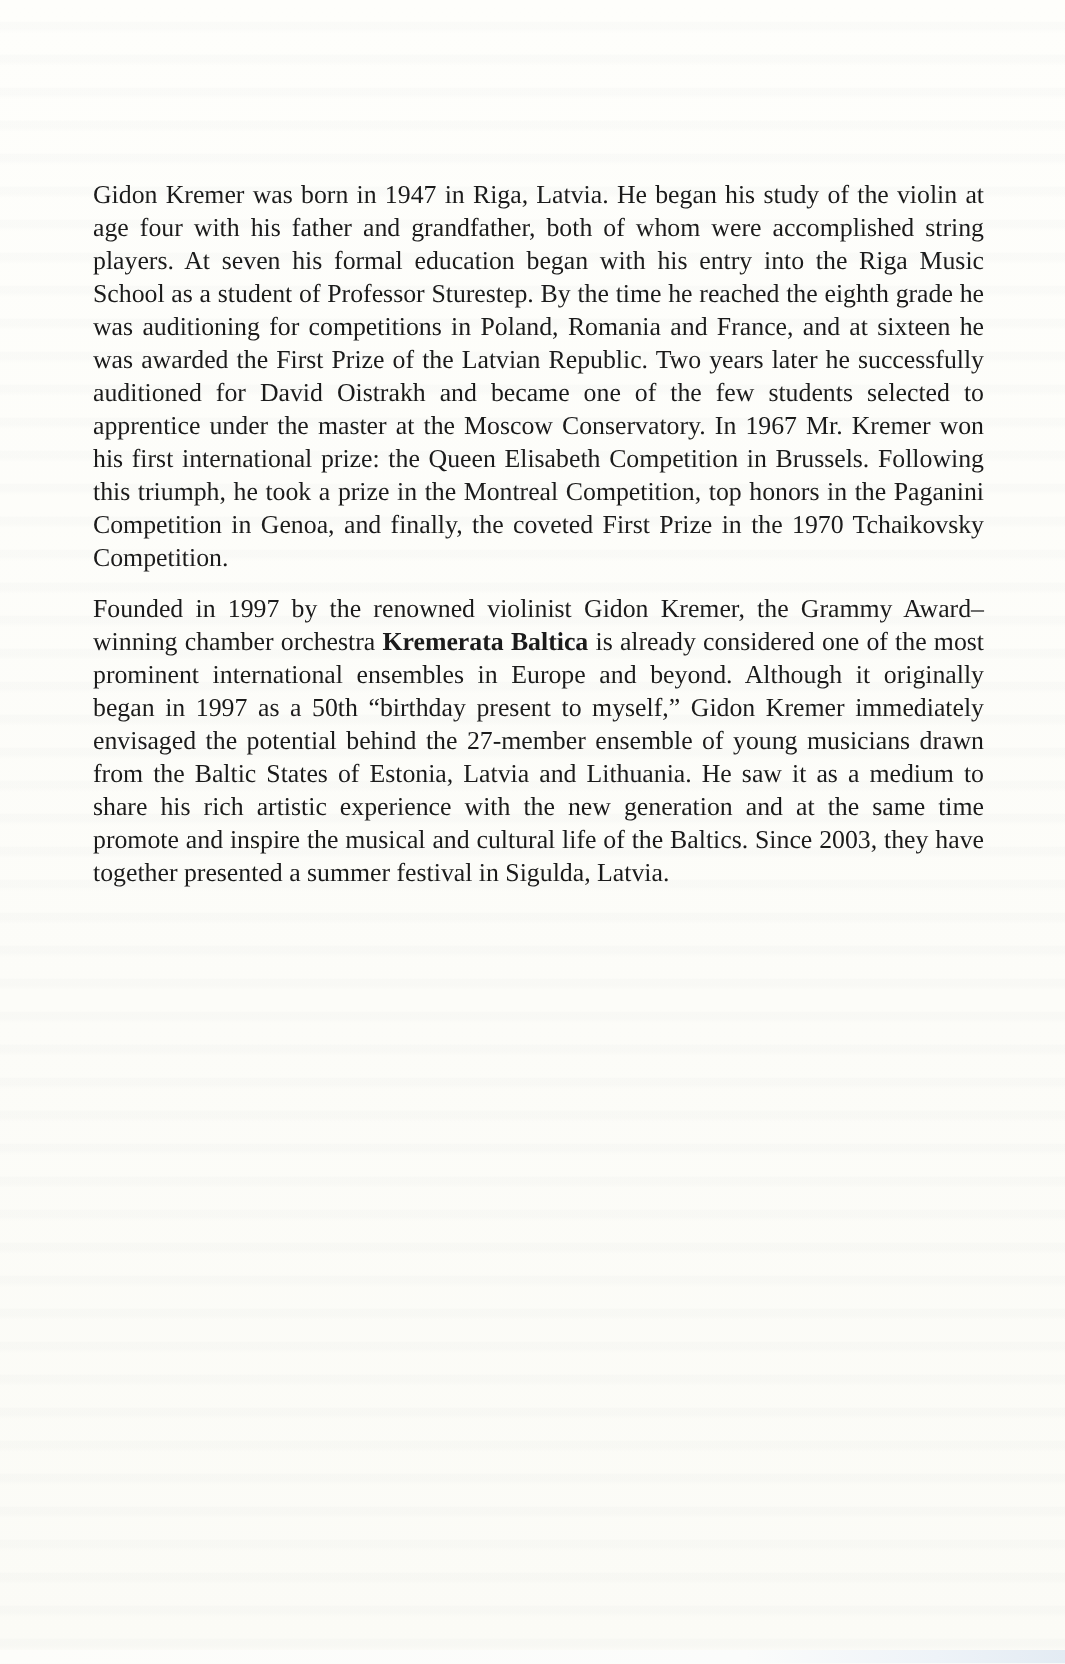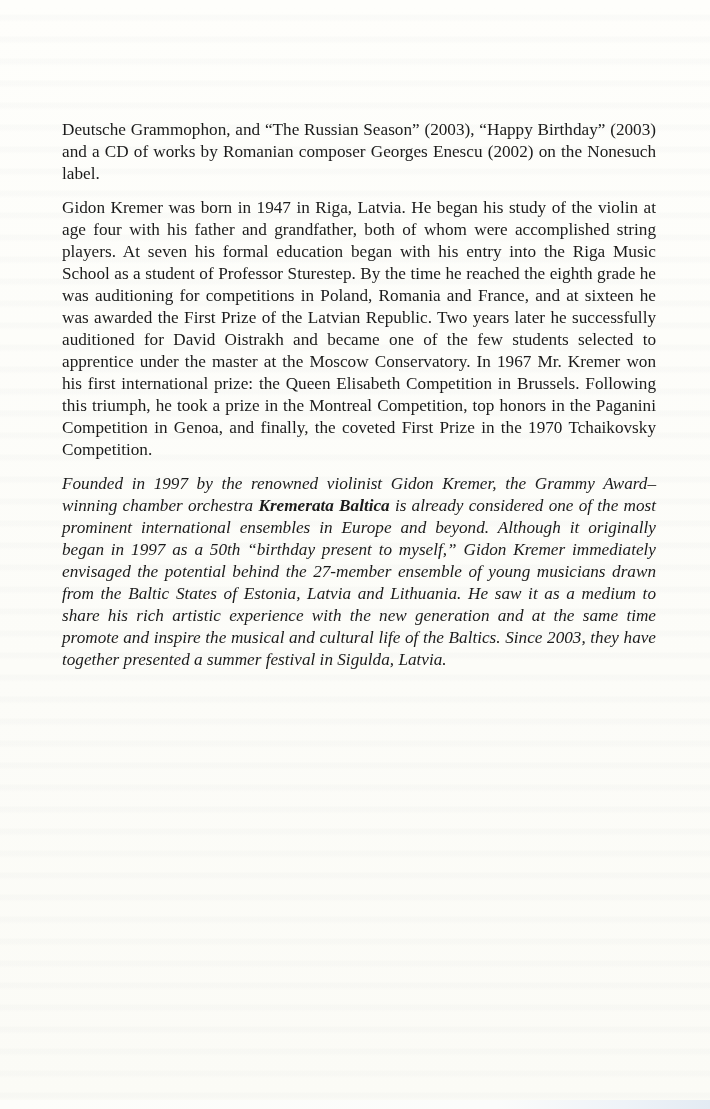--- a/index.html
+++ b/index.html
@@ -48,37 +48,35 @@
       color: #1b1b1b;
     }
     .content p {
       margin: 0 0 12px 0;
       text-align: justify;
       text-align-last: left;
       hyphens: none;
     }
     .content p.gap-large {
       margin-bottom: 30px;
-      font-style: italic;
     }
     .content p.last-justified {
       text-align-last: justify;
     }
     .bold {
       font-weight: bold;
     }
   </style>
 </head>
 <body>
 
 <div class="page">
   <div class="bleed"></div>
 
   <div class="content">
-    <p>Deutsche Grammophon, and “The Russian Season” (2003), “Happy Birthday” (2003) and a CD of works by Romanian composer Georges Enescu (2002) on the Nonesuch label.</p>
 
     <p>Gidon Kremer was born in 1947 in Riga, Latvia.  He began his study of the violin at age four with his father and grandfather, both of whom were accomplished string players.  At seven his formal education began with his entry into the Riga Music School as a student of Professor Sturestep. By the time he reached the eighth grade he was auditioning for competitions in Poland, Romania and France, and at sixteen he was awarded the First Prize of the Latvian Republic.  Two years later he successfully auditioned for David Oistrakh and became one of the few students selected to apprentice under the master at the Moscow Conservatory. In 1967 Mr. Kremer won his first international prize: the Queen Elisabeth Competition in Brussels.  Following this triumph, he took a prize in the Montreal Competition, top honors in the Paganini Competition in Genoa, and finally, the coveted First Prize in the 1970 Tchaikovsky Competition.</p>
 
 
     <p class="gap-large"><span>Founded in 1997 by the renowned violinist Gidon Kremer, the Grammy Award–winning chamber orchestra </span><span class="bold">Kremerata Baltica</span><span> is already considered one of the most prominent international ensembles in Europe and beyond.  Although it originally began in 1997 as a 50th “birthday present to myself,” Gidon Kremer immediately envisaged the potential behind the 27-member ensemble of young musicians drawn from the Baltic States of Estonia, Latvia and Lithuania.  He saw it as a medium to share his rich artistic experience with the new generation and at the same time promote and inspire the musical and cultural life of the Baltics. Since 2003, they have together presented a summer festival in Sigulda, Latvia.</span></p>
 
   </div>
 
   <div class="bottom-strip"></div>
 </div>

